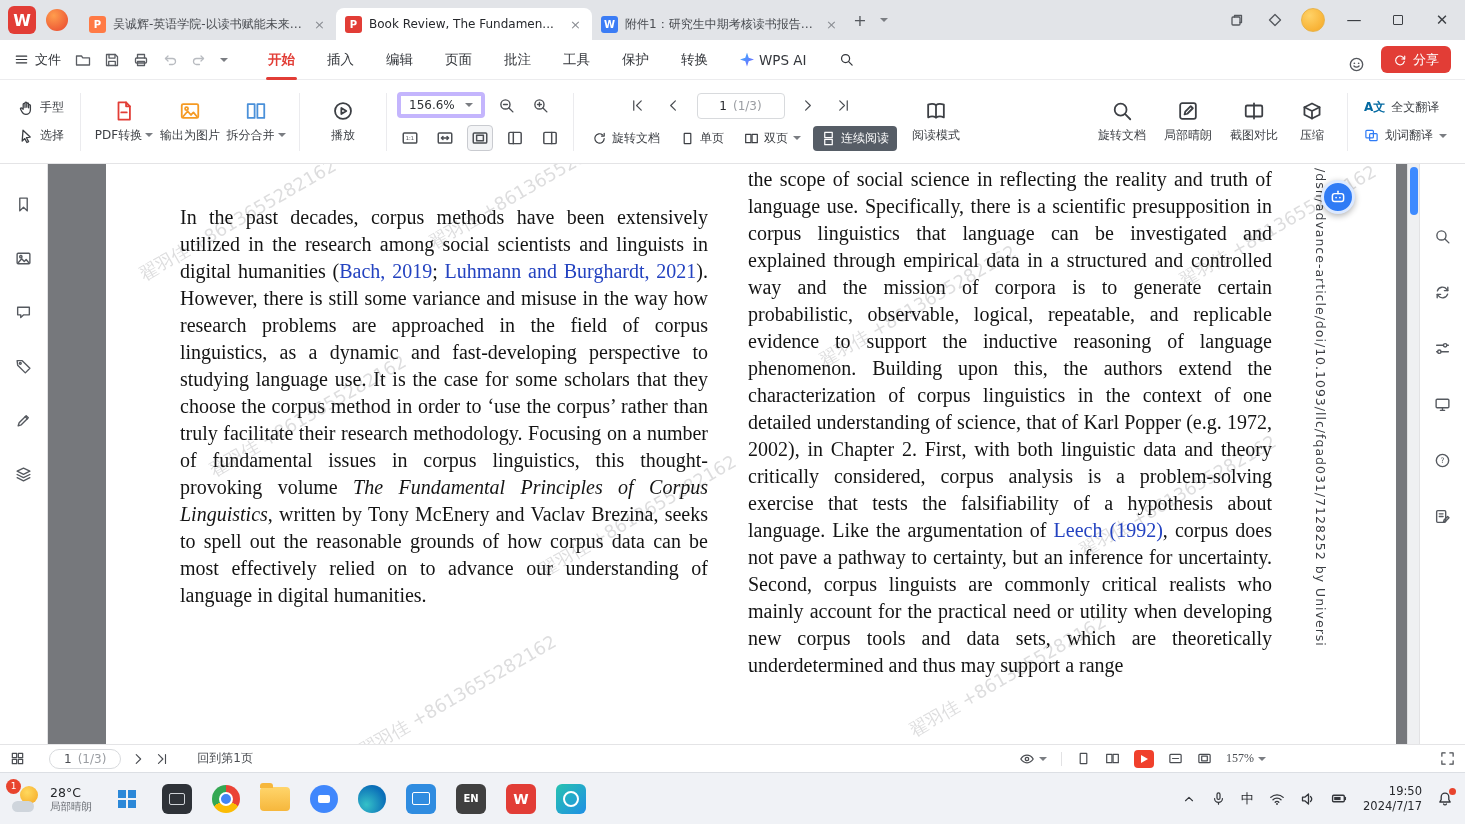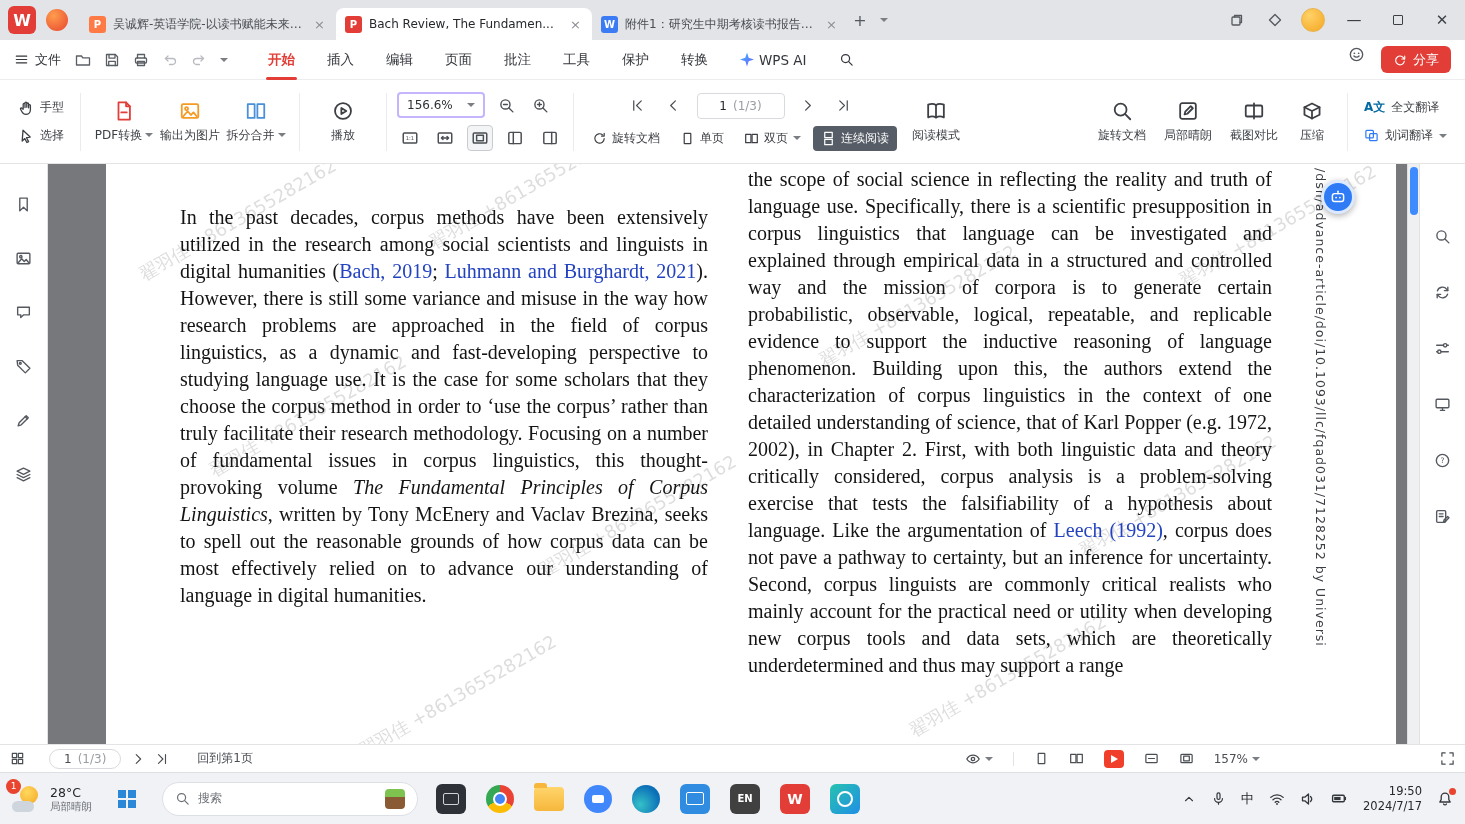--- a/index.html
+++ b/index.html
@@ -26,31 +26,31 @@
 
   
   .menubar { height:40px; background:#fff; display:flex; align-items:center; padding:0 14px; border-bottom:1px solid #ececee; }
   .file-btn { display:flex; align-items:center; gap:6px; color:#33363b; font-size:13px; margin-right:14px; }
   .quick { display:flex; align-items:center; gap:13px; color:#5a5d63; margin-right:24px; }
   .quick .dim { color:#b8bbc0; }
   .mtab { padding:0 16px; height:40px; display:flex; align-items:center; gap:5px; font-size:13.5px; color:#33363b; position:relative; }
   .mtab.active { color:#e23d36; font-weight:bold; }
   .mtab.active::after { content:""; position:absolute; left:14px; right:14px; bottom:0; height:3px; background:#e23d36; border-radius:2px; }
   .spark { width:14px;height:14px; background:linear-gradient(135deg,#38b6ff,#7a5cff); clip-path:polygon(50% 0,62% 38%,100% 50%,62% 62%,50% 100%,38% 62%,0 50%,38% 38%); }
-  .menu-right { margin-left:auto; display:flex; align-items:flex-start; gap:16px; }
+  .menu-right { margin-left:auto; display:flex; align-items:flex-end; gap:16px; }
   .share-btn { height:27px; background:#e23d36; color:#fff; border-radius:6px; display:flex; align-items:center; gap:6px; padding:0 12px; font-size:13px; }
 
   
   .toolbar { height:84px; background:#fff; border-bottom:1px solid #e4e4e6; display:flex; align-items:center; padding:0 12px; }
   .vsep { width:1px; height:58px; background:#ebebee; margin:0 10px; flex:none; }
   .stack2 { display:flex; flex-direction:column; gap:7px; }
   .hrow { display:flex; align-items:center; gap:6px; color:#3c3f44; padding:2px 6px; border-radius:4px; }
   .bigbtn { width:66px; display:flex; flex-direction:column; align-items:center; gap:5px; color:#3c3f44; font-size:12px; }
   .bigbtn .lbl { display:flex; align-items:center; gap:3px; white-space:nowrap; }
-  .zoombox { width:88px; height:26px; border:2px solid #c4b5fd; border-radius:4px; display:flex; align-items:center; justify-content:space-between; padding:0 8px; color:#2e3135; }
+  .zoombox { width:88px; height:26px; border:4px solid #c4b5fd; border-radius:4px; display:flex; align-items:center; justify-content:space-between; padding:0 8px; color:#2e3135; }
   .sq-btn { width:26px;height:26px; border-radius:4px; display:flex; align-items:center; justify-content:center; color:#4a4d52; }
   .sq-btn.pressed { border:1px solid #c9cbd0; background:#f3f4f6; }
   .pagebox { height:26px; min-width:88px; border:1px solid #d8dadd; border-radius:4px; display:flex; align-items:center; justify-content:center; gap:6px; padding:0 10px; }
   .pagebox .cur { color:#26282c; } .pagebox .tot { color:#9a9da2; }
   .mode-btn { display:flex; align-items:center; gap:5px; padding:4px 8px; border-radius:4px; color:#3c3f44; white-space:nowrap; }
   .mode-btn.selected { background:#565d66; color:#fff;align-items:center; }
   .tr-ic { color:#0369a1; font-weight:bold; font-size:12px; }
 
   
   .content { height:580px; display:flex; background:#76787c; position:relative; }
@@ -68,21 +68,21 @@
   .doc-italic { font-style:italic; }
   .side-doi { position:absolute; left:1207px; top:4px; height:572px; writing-mode:vertical-rl; font-size:12.5px; letter-spacing:1px; color:#3a3d42; }
   .wm { position:absolute; transform:rotate(-30deg); color:rgba(100,100,104,0.22); font-size:18px; white-space:nowrap; pointer-events:none; }
   .ai-fab { position:absolute; top:16px; right:64px; width:34px; height:34px; border-radius:50%; background:#2f7bf5; border:3px solid #dce9ff; display:flex; align-items:center; justify-content:center; color:#fff; box-shadow:0 2px 6px rgba(0,0,0,.3); }
   .scrollbar { position:absolute; right:0; top:0; bottom:0; width:12px; background:#eff0f2; border-left:1px solid #dfe0e2; }
   .scroll-thumb { position:absolute; top:3px; left:2px; width:8px; height:48px; border-radius:4px; background:#3e8bff; }
 
   
   .statusbar { height:28px; background:#fff; border-top:1px solid #e4e4e6; display:flex; align-items:center; padding:0 10px; color:#4a4d52; gap:10px; }
   .page-pill { height:20px; border:1px solid #d8dadd; border-radius:10px; display:flex; align-items:center; gap:6px; padding:0 14px; margin-left:14px; }
-  .sb-right { margin-left:auto; display:flex; align-items:center; gap:20px; }
+  .sb-right { margin-left:auto; display:flex; align-items:center; gap:14px;font-family:Liberation Serif, serif; }
   .sb-sep { width:1px; height:14px; background:#e2e2e4; }
   .play-btn { width:20px; height:18px; border-radius:4px; background:#f0402c; display:flex; align-items:center; justify-content:center; }
   .play-tri { width:0;height:0;border-left:7px solid #fff;border-top:4.5px solid transparent;border-bottom:4.5px solid transparent; margin-left:1px; }
 
   
   .taskbar { height:52px; background:#f0f2f6; border-top:1px solid #dcdfe4; display:flex; align-items:center; padding:0 12px; gap:18px; }
   .weather { display:flex; align-items:center; gap:8px; position:relative; }
   .w-ico { width:30px; height:26px; position:relative; }
   .w-sun { position:absolute; left:8px; top:0; width:18px; height:18px; border-radius:50%; background:radial-gradient(circle at 40% 35%,#ffd95e,#f5a623); }
   .w-cloud { position:absolute; left:0; bottom:0; width:22px; height:11px; border-radius:8px; background:#cfd5dc; }
@@ -120,21 +120,21 @@
   <div class="wps-logo">W</div>
   <div class="launcher"></div>
 
   <div class="tab">
     <span class="tab-ico ppt">P</span>
     <span class="tab-label">吴诚辉-英语学院-以读书赋能未来发...</span>
     <span class="tab-close">×</span>
   </div>
   <div class="tab active">
     <span class="tab-ico pdf">P</span>
-    <span class="tab-label">Bach Review, The Fundamen...</span>
+    <span class="tab-label">Book Review, The Fundamen...</span>
     <span class="tab-close">×</span>
   </div>
   <div class="tab">
     <span class="tab-ico doc">W</span>
     <span class="tab-label">附件1：研究生中期考核读书报告模板</span>
     <span class="tab-close">×</span>
   </div>
 
   <div class="tb-btn">+</div>
   <div class="tb-btn">
@@ -705,28 +705,20 @@
 
   <div class="start">
     <span class="win-logo">
         <span></span>
         <span></span>
         <span></span>
         <span></span>
       </span>
   </div>
 
-  <div class="searchbox">
-    <svg class="ic" width="15" height="15" viewBox="0 0 16 16">
-        <circle cx="7" cy="7" r="4.3"></circle>
-        <path d="M10.3 10.3L14 14"></path>
-      </svg>
-    <span>搜索</span>
-    <span class="sb-cube"></span>
-  </div>
 
   <div class="apps">
     <span class="app app-dark"></span>
     <span class="chrome"></span>
     <span class="folder"></span>
     <span class="zoomapp"></span>
     <span class="edge"></span>
     <span class="app mailapp"></span>
     <span class="app enbadge">EN</span>
     <span class="app wpsapp">W</span>

